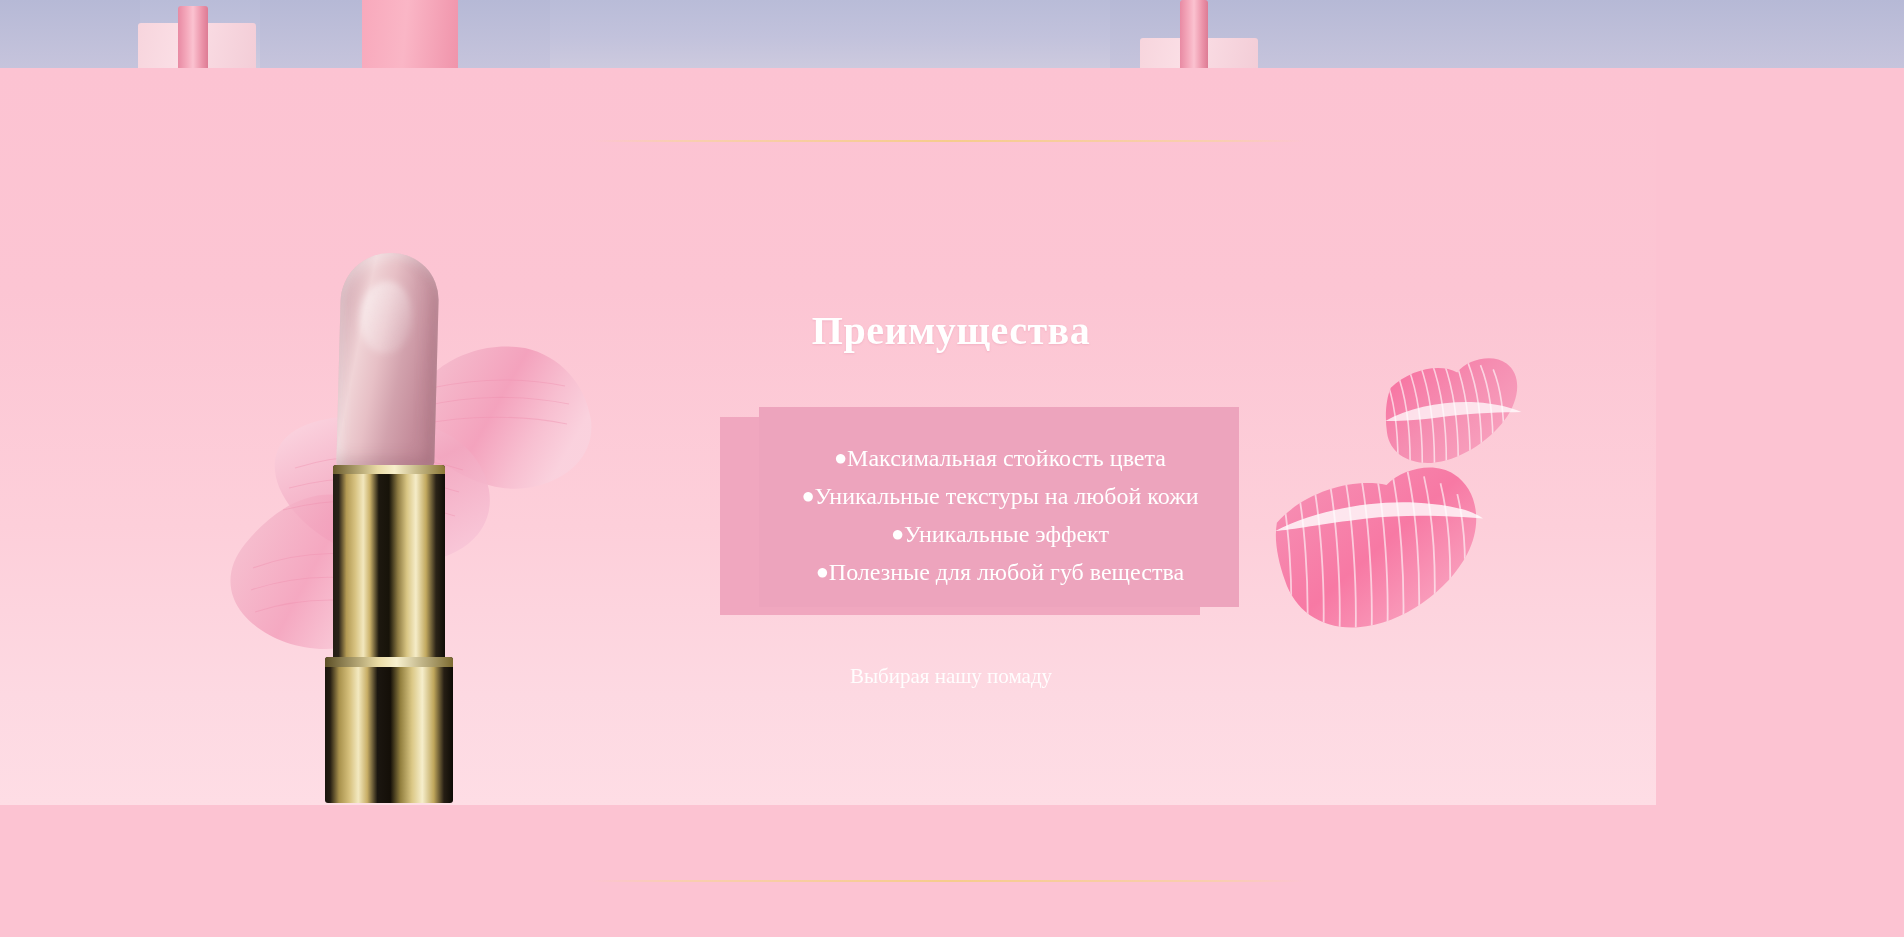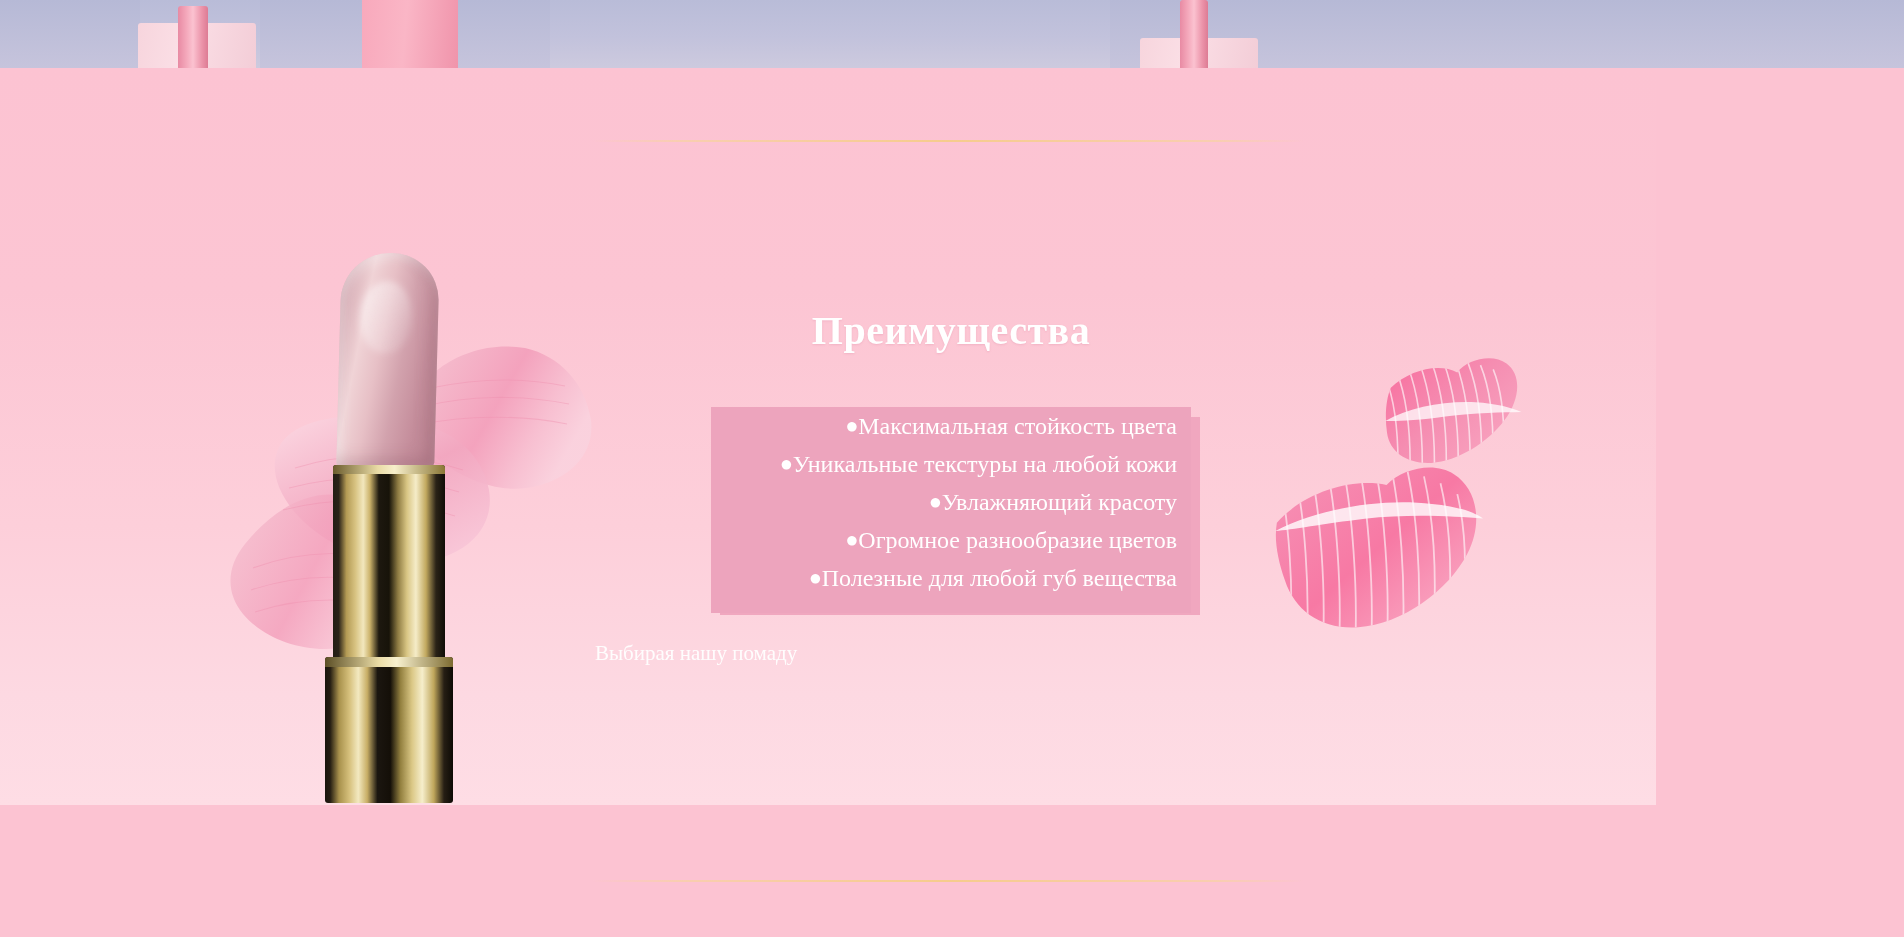--- a/index.html
+++ b/index.html
@@ -266,22 +266,23 @@
     width: 480px;
     height: 198px;
     background: #f0a7bf;
   }
   .panel {
     position: relative;
     width: 480px;
     min-height: 198px;
     background: #eda4bd;
     box-sizing: border-box;
-    padding: 0 14px 16px 16px;
-    text-align: right;
+    padding: 32px 14px 16px 16px;
+    text-align: center;
+    margin-left: 48px;
   }
   .panel ul {
     margin: 0;
     padding: 0;
     list-style: none;
   }
   .panel li {
     color: #ffffff;
     font-size: 24px;
     line-height: 38px;
@@ -289,25 +290,25 @@
   }
   .panel li .dot {
     display: inline-block;
     width: 13px;
     color: #ffffff;
     font-size: 22px;
     vertical-align: 1px;
   }
 
   .tagline {
-    margin-top: 24px;
+    margin-top: 53px;
     color: #ffffff;
     font-size: 21px;
     line-height: 32px;
-    text-align: left;
+    text-align: center;
     opacity: 0.96;
   }
   .tagline div { white-space: nowrap; }
 </style>
 </head>
 <body>
 
 <div class="slide">
 
   <div class="top-banner">
@@ -449,24 +450,21 @@
         <div class="panel-shadow"></div>
         <div class="panel">
           <ul>
             <li>
               <span class="dot">●</span><span>Максимальная стойкость цвета</span>
             </li>
             <li>
               <span class="dot">●</span><span>Уникальные текстуры на любой кожи</span>
             </li>
             <li>
-              <span class="dot">●</span><span>Увлажняющий красоту</span>
-            </li>
-            <li>
-              <span class="dot">●</span><span>Огромное разнообразие цветов</span>
+              <span class="dot">●</span><span>Уникальные эффект</span>
             </li>
             <li>
               <span class="dot">●</span><span>Полезные для любой губ вещества</span>
             </li>
           </ul>
         </div>
       </div>
 
       <div class="tagline">
         <div>Выбирая нашу помаду</div>

